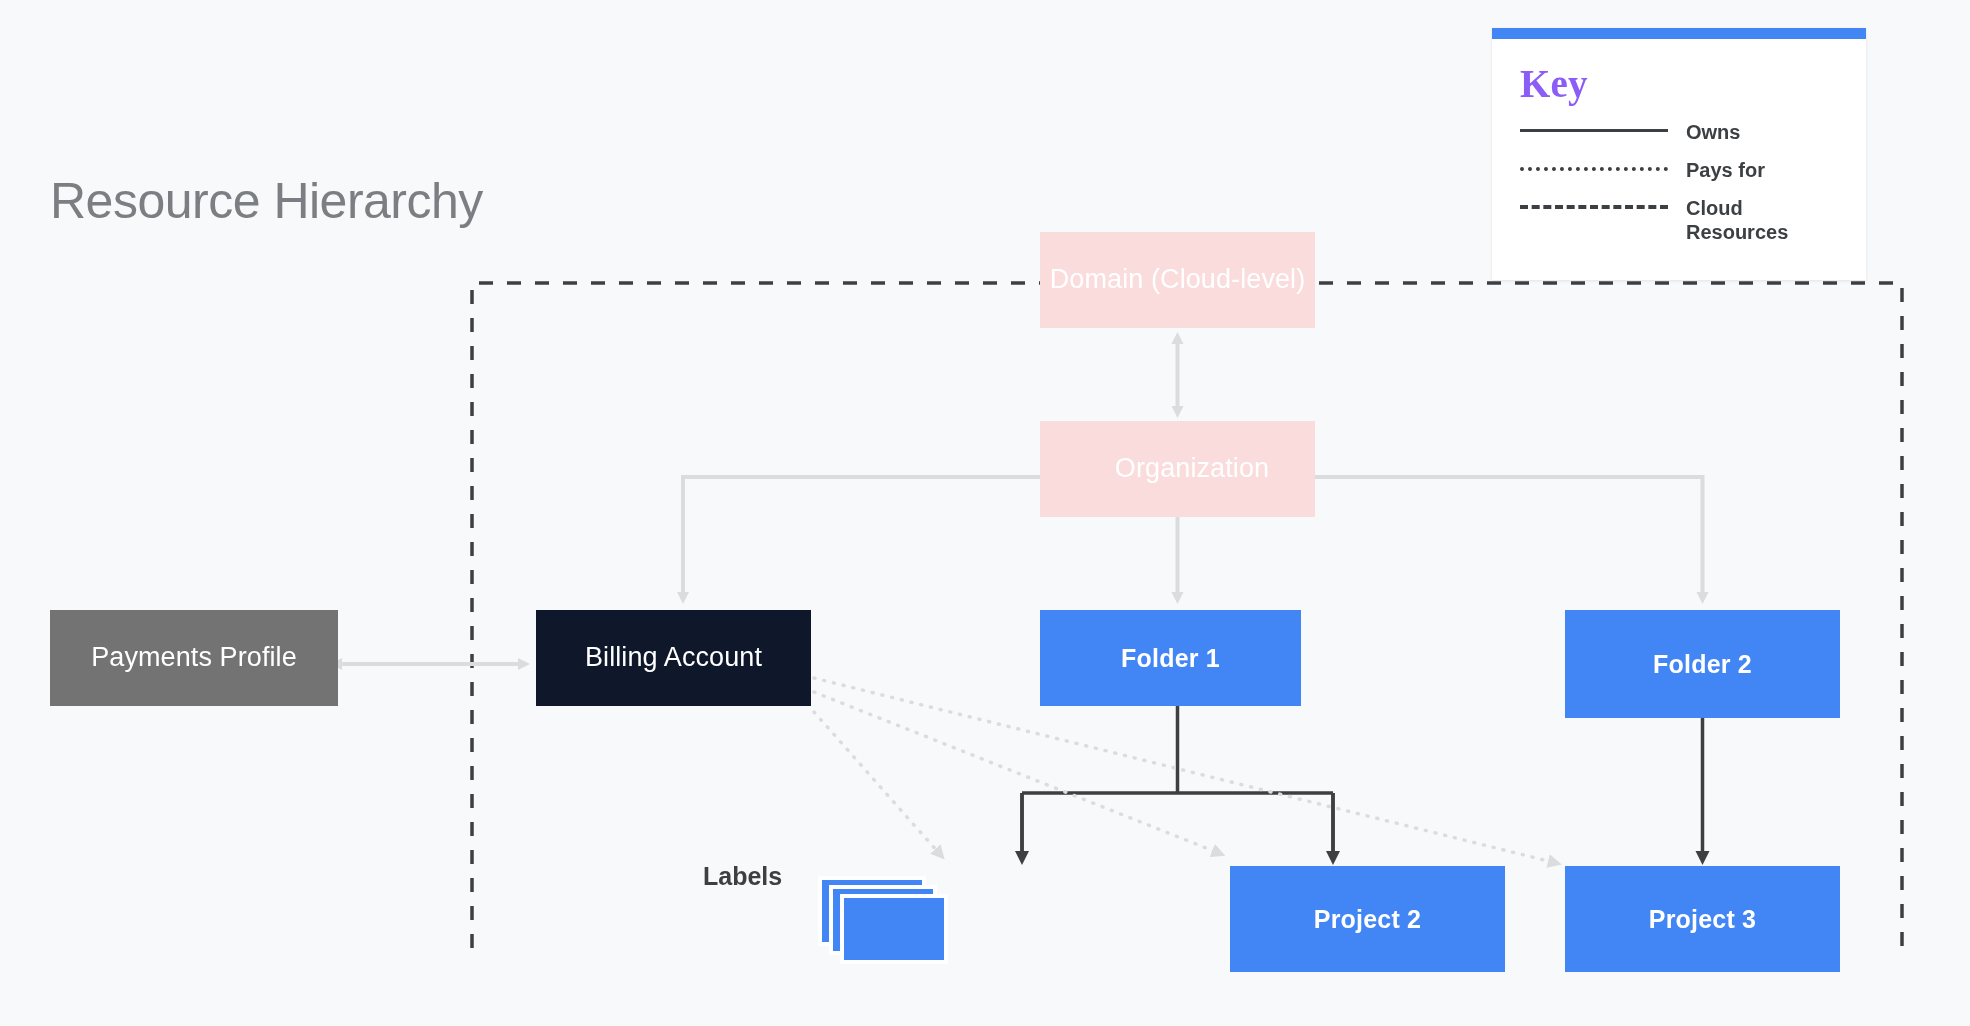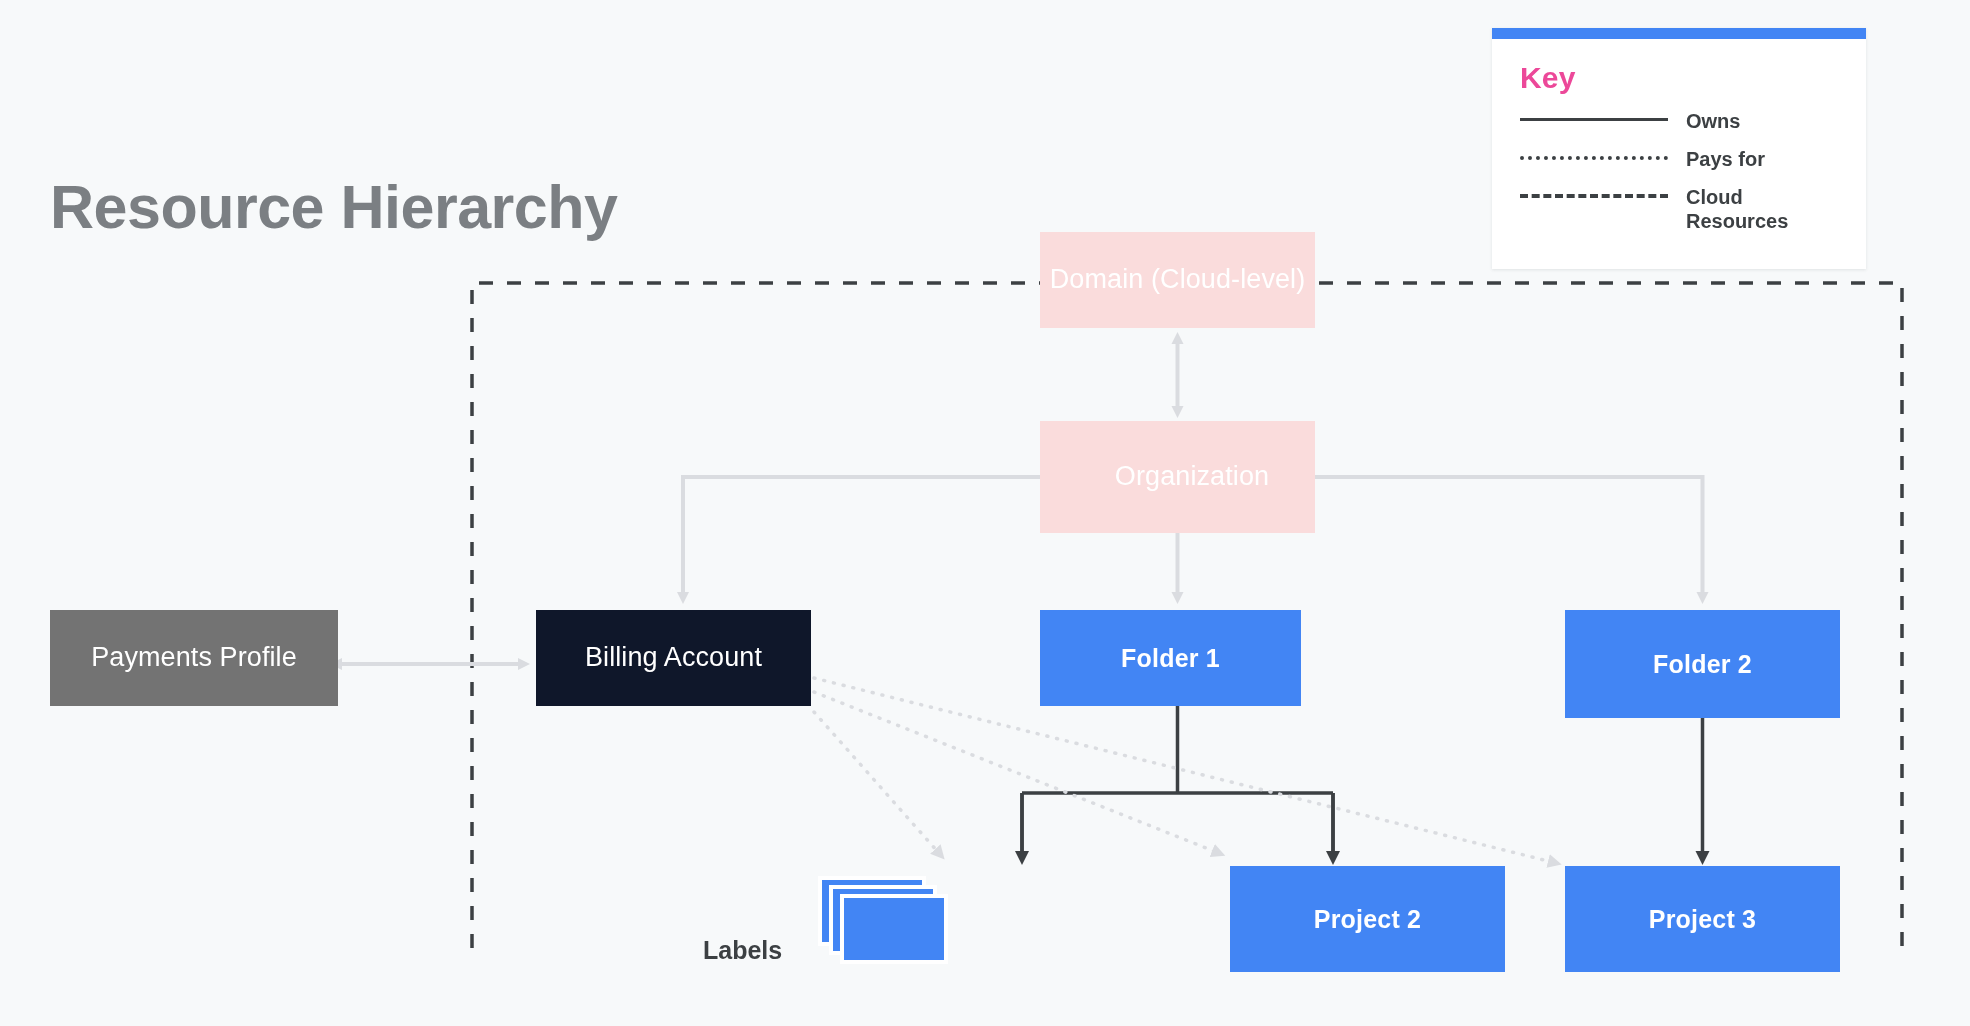--- a/index.html
+++ b/index.html
@@ -22,22 +22,22 @@
     width: 1970px;
     height: 1026px;
     pointer-events: none;
   }
 
   
   .page-title {
     position: absolute;
     left: 50px;
     top: 172px;
-    font-size: 61px;
-    font-weight: 700;
+    font-size: 50px;
+    font-weight: 400;
     color: #7b7f83;
     letter-spacing: -0.5px;
     white-space: nowrap;
   }
 
   
   .node {
     position: absolute;
     display: flex;
     align-items: center;
@@ -82,25 +82,26 @@
     position: absolute;
     left: 1492px;
     top: 28px;
     width: 374px;
     background: #ffffff;
     box-shadow: 0 1px 3px rgba(60,64,67,0.12);
   }
   .key-accent { height: 11px; background: #4285f4; width: 100%; }
   .key-body { padding: 22px 28px 20px 28px; }
   .key-heading {
-    font-size: 30px;
-    font-weight: bold;
-    color: #ec4899;
+    font-size: 39px;
+    font-weight: bold;
+    color: #8b5cf6;
     margin-bottom: 14px;
     letter-spacing: 0.2px;
+    font-family: Liberation Serif, serif;
   }
   .key-row {
     display: flex;
     align-items: flex-start;
     margin-bottom: 14px;
   }
   .key-row:last-child { margin-bottom: 16px; }
   .key-sample { width: 148px; flex: 0 0 148px; height: 22px; position: relative; }
   .key-sample i {
     position: absolute;
@@ -184,21 +185,21 @@
       <line x1="814" y1="678" x2="1552" y2="862" stroke="#dadce0" stroke-width="3.5" stroke-dasharray="1 9" stroke-linecap="round" marker-end="url(#ah-dot)"></line>
     </g>
   </svg>
 
   <div class="page-title">Resource Hierarchy</div>
 
   <div class="node node-pale c-pink" style="left:1040px; top:232px; width:275px; height:96px;">
     <span>Domain (Cloud-level)</span>
   </div>
 
-  <div class="node node-pale c-pink" style="left:1040px; top:421px; width:275px; height:112px;padding-left:29px;">
+  <div class="node node-pale c-pink" style="left:1040px; top:421px; width:275px; height:96px;padding-left:29px;">
     <span>Organization</span>
   </div>
 
   <div class="node node-pale c-cream" style="left:50px; top:610px; width:288px; height:96px;">
     <span>Payments Profile</span>
   </div>
 
   <div class="node node-pale c-green" style="left:536px; top:610px; width:275px; height:96px;">
     <span>Billing Account</span>
   </div>
@@ -213,21 +214,21 @@
 
 
   <div class="node node-solid c-blue" style="left:1230px; top:866px; width:275px; height:106px;">
     <span>Project 2</span>
   </div>
 
   <div class="node node-solid c-blue" style="left:1565px; top:866px; width:275px; height:106px;">
     <span>Project 3</span>
   </div>
 
-  <div class="labels-text" style="left:703px; top:936px;">Labels</div>
+  <div class="labels-text" style="left:703px; top:862px;">Labels</div>
 
   <div class="label-stack" style="left:818px; top:876px; width:132px; height:92px;">
     <div class="label-card" style="left:0px;  top:0px;  width:108px; height:70px;"></div>
     <div class="label-card" style="left:11px; top:9px;  width:108px; height:70px;"></div>
     <div class="label-card" style="left:22px; top:18px; width:108px; height:70px;"></div>
   </div>
 
   <div class="key-box">
     <div class="key-accent"></div>
     <div class="key-body">

